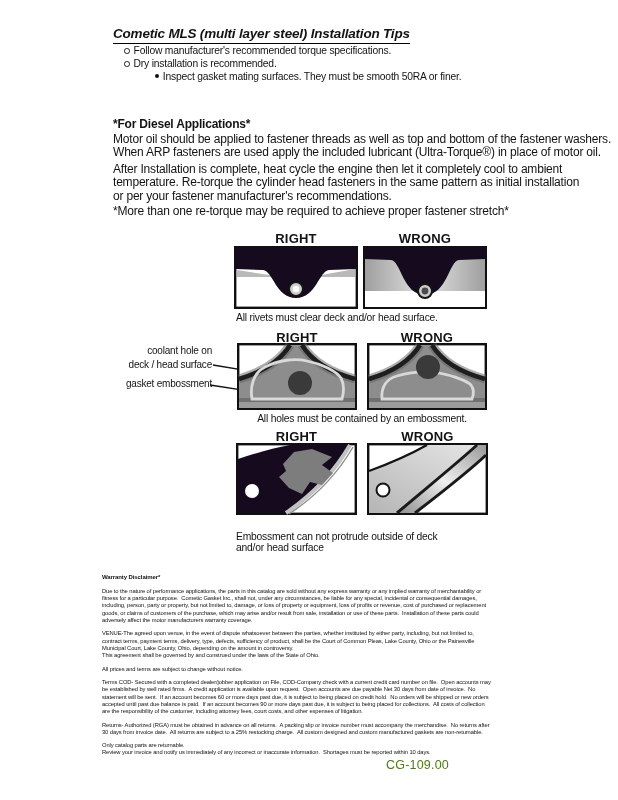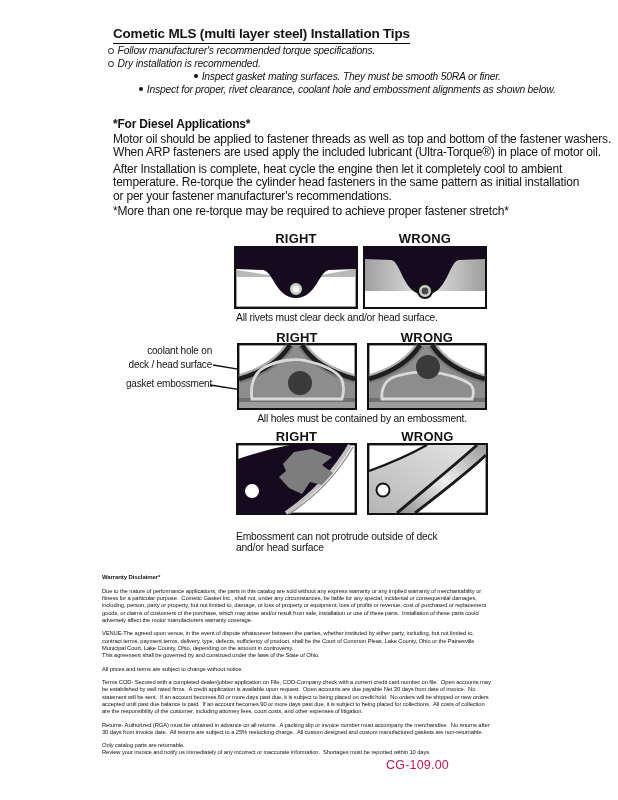--- a/index.html
+++ b/index.html
@@ -1,58 +1,54 @@
 <!DOCTYPE html>
 <html><head>
 <meta charset="utf-8">
 <style>
   html,body{margin:0;padding:0;background:#fff;}
   .page{position:relative;width:618px;height:800px;background:#fff;overflow:hidden;
         font-family:"Liberation Sans",sans-serif;color:#131313;letter-spacing:-0.2px;}
   .abs{position:absolute;}
-  .title{font-size:13.5px;font-weight:bold;border-bottom:1.7px solid #000;padding-bottom:2px;white-space:nowrap;}
+  .title{font-size:13.5px;font-weight:bold;border-bottom:1.7px solid #000;padding-bottom:2px;white-space:nowrap;font-style:italic;}
   .b-line{display:flex;align-items:flex-start;font-size:10.3px;line-height:13px;white-space:nowrap;}
   .b-line.sub{margin-left:31px;justify-content:center;}
   .o-marker{width:3.6px;height:3.6px;border:1px solid #222;border-radius:50%;margin:4px 4px 0 0;flex:none;}
   .dot-marker{width:3.8px;height:3.8px;background:#131313;border-radius:50%;margin:4.2px 4px 0 0;flex:none;}
   .h2{font-size:12px;font-weight:bold;white-space:nowrap;}
   .para{font-size:12px;line-height:13.4px;white-space:pre-line;}
   .dia-label{font-size:13px;font-weight:600;text-align:center;letter-spacing:0.2px;}
   .caption{font-size:10.3px;white-space:pre-line;}
   .lbl{font-size:10px;line-height:14px;text-align:right;white-space:pre-line;}
   .fineprint{font-size:5.8px;line-height:7.15px;letter-spacing:-0.1px;width:478px;}
   .fp-head{font-weight:bold;margin:0 0 7px 0;font-size:6px;}
   .fp-para{white-space:pre-wrap;margin:0 0 6.5px 0;}
-  .pagenum{font-size:12.5px;letter-spacing:0.2px;color:#be185d;}
+  .pagenum{font-size:12.5px;letter-spacing:0.2px;color:#4d7c0f;}
 </style>
 </head>
 <body>
 
 <div class="page">
 
   <div class="abs" style="left:113px;top:24px;">
     <span class="title">Cometic MLS (multi layer steel) Installation Tips</span>
   </div>
 
-  <div class="abs" style="left:108px;top:44px;font-style:italic;">
+  <div class="abs" style="left:124px;top:44px;">
     <div class="b-line">
         <span class="o-marker"></span>
         <span>Follow manufacturer's recommended torque specifications.</span>
       </div>
     <div class="b-line">
         <span class="o-marker"></span>
         <span>Dry installation is recommended.</span>
       </div>
     <div class="b-line sub">
         <span class="dot-marker"></span>
         <span>Inspect gasket mating surfaces.  They must be smooth 50RA or finer.</span>
-      </div>
-    <div class="b-line sub">
-        <span class="dot-marker"></span>
-        <span>Inspect for proper, rivet clearance, coolant hole and embossment alignments as shown below.</span>
       </div>
   </div>
 
   <div class="abs h2" style="left:113px;top:117px;">*For Diesel Applications*</div>
   <div class="abs para" style="left:113px;top:133px;width:500px;">Motor oil should be applied to fastener threads as well as top and bottom of the fastener washers.
 When ARP fasteners are used apply the included lubricant (Ultra-Torque®) in place of motor oil.</div>
   <div class="abs para" style="left:113px;top:163px;width:500px;">After Installation is complete, heat cycle the engine then let it completely cool to ambient
 temperature. Re-torque the cylinder head fasteners in the same pattern as initial installation
 or per your fastener manufacturer's recommendations.</div>
   <div class="abs para" style="left:113px;top:205px;width:500px;">*More than one re-torque may be required to achieve proper fastener stretch*</div>

